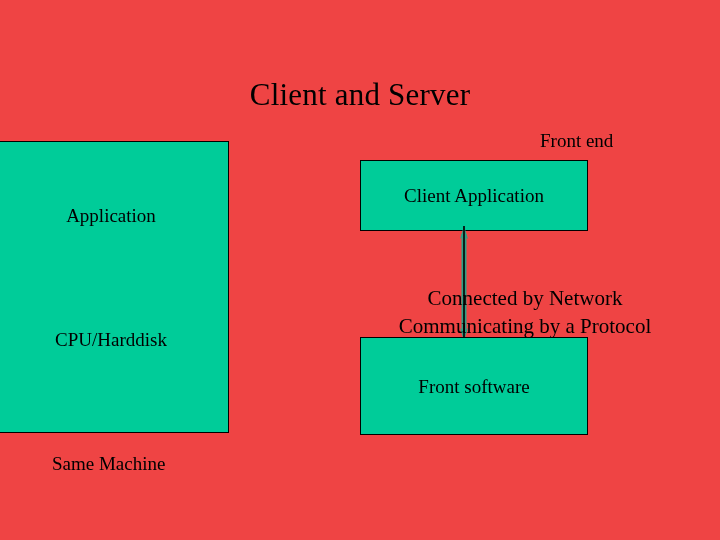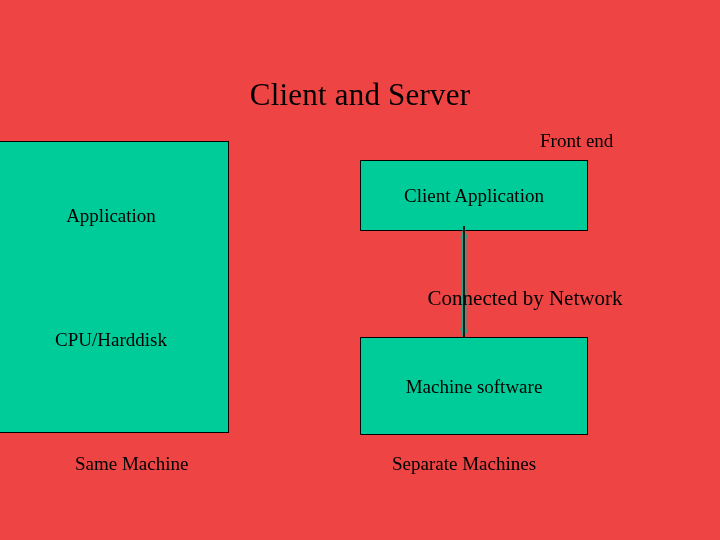--- a/index.html
+++ b/index.html
@@ -124,21 +124,21 @@
     position: absolute;
     left: 598px;
     top: 380px;
     width: 120px;
     font-size: 19px;
     line-height: 26px;
     color: #000000;
   }
   #remote-label div { white-space: nowrap; }
 
-  #same-machine-label { left: 52px; top: 452px; margin-left: 23px; }
+  #same-machine-label { left: 52px; top: 452px; }
   #separate-machines-label { left: 392px; top: 452px; }
 </style>
 </head>
 <body>
 
 <div id="slide">
 
   <div class="title">Client and Server</div>
 
   <div class="box" id="machine-box">
@@ -156,26 +156,26 @@
     <svg width="18" height="115" viewBox="0 0 18 115">
       <polygon points="9,0 13,13 9,10 5,13" fill="#2E9E84"></polygon>
       <rect x="6.5" y="8" width="5" height="99" fill="#2E9E84"></rect>
       <polygon points="9,115 13,102 9,105 5,102" fill="#2E9E84"></polygon>
       <line x1="9" y1="0" x2="9" y2="115" stroke="#000000" stroke-width="1.6"></line>
     </svg>
   </div>
 
   <div id="network-note">
     <div>Connected by Network</div>
+    <div>Communicating by a Protocol</div>
   </div>
 
   <div class="box" id="server-box">
-    <div class="box-label lbl-server">Machine software</div>
+    <div class="box-label lbl-server">Front software</div>
   </div>
 
   <div id="remote-label">
   </div>
 
   <div class="free-label" id="same-machine-label">Same Machine</div>
 
-  <div class="free-label" id="separate-machines-label">Separate Machines</div>
 
 </div>
 
 </body></html>

